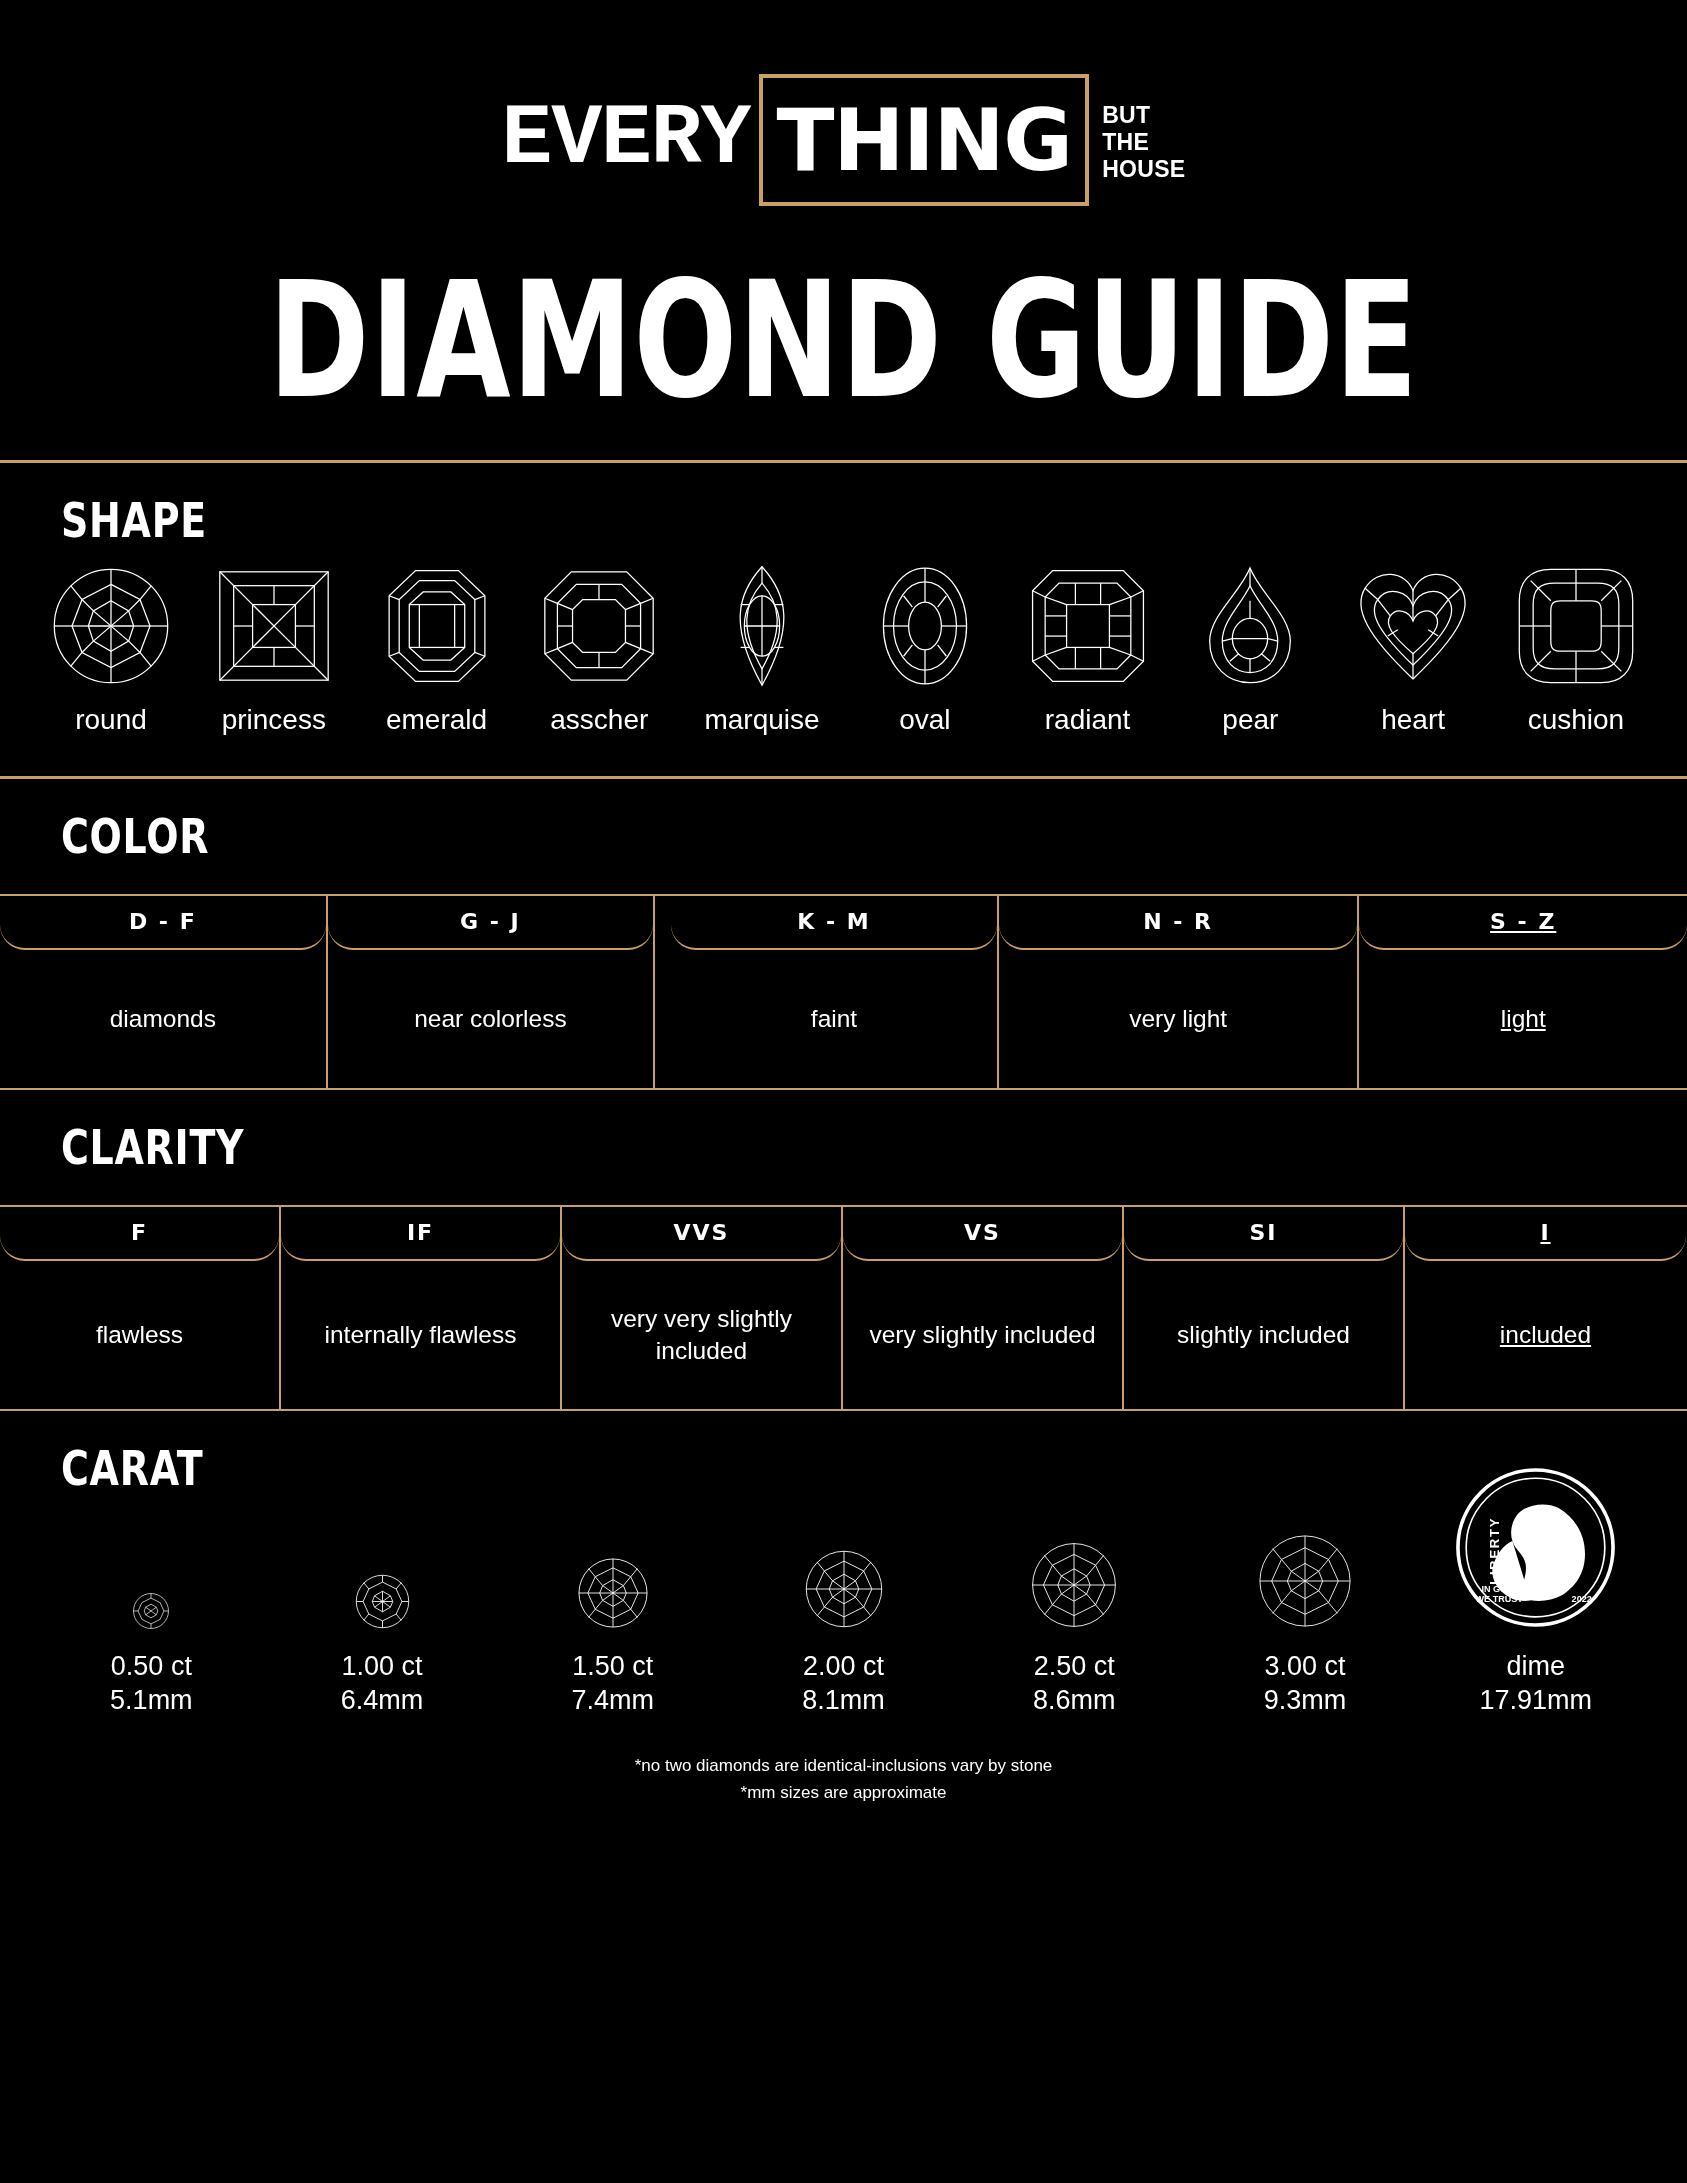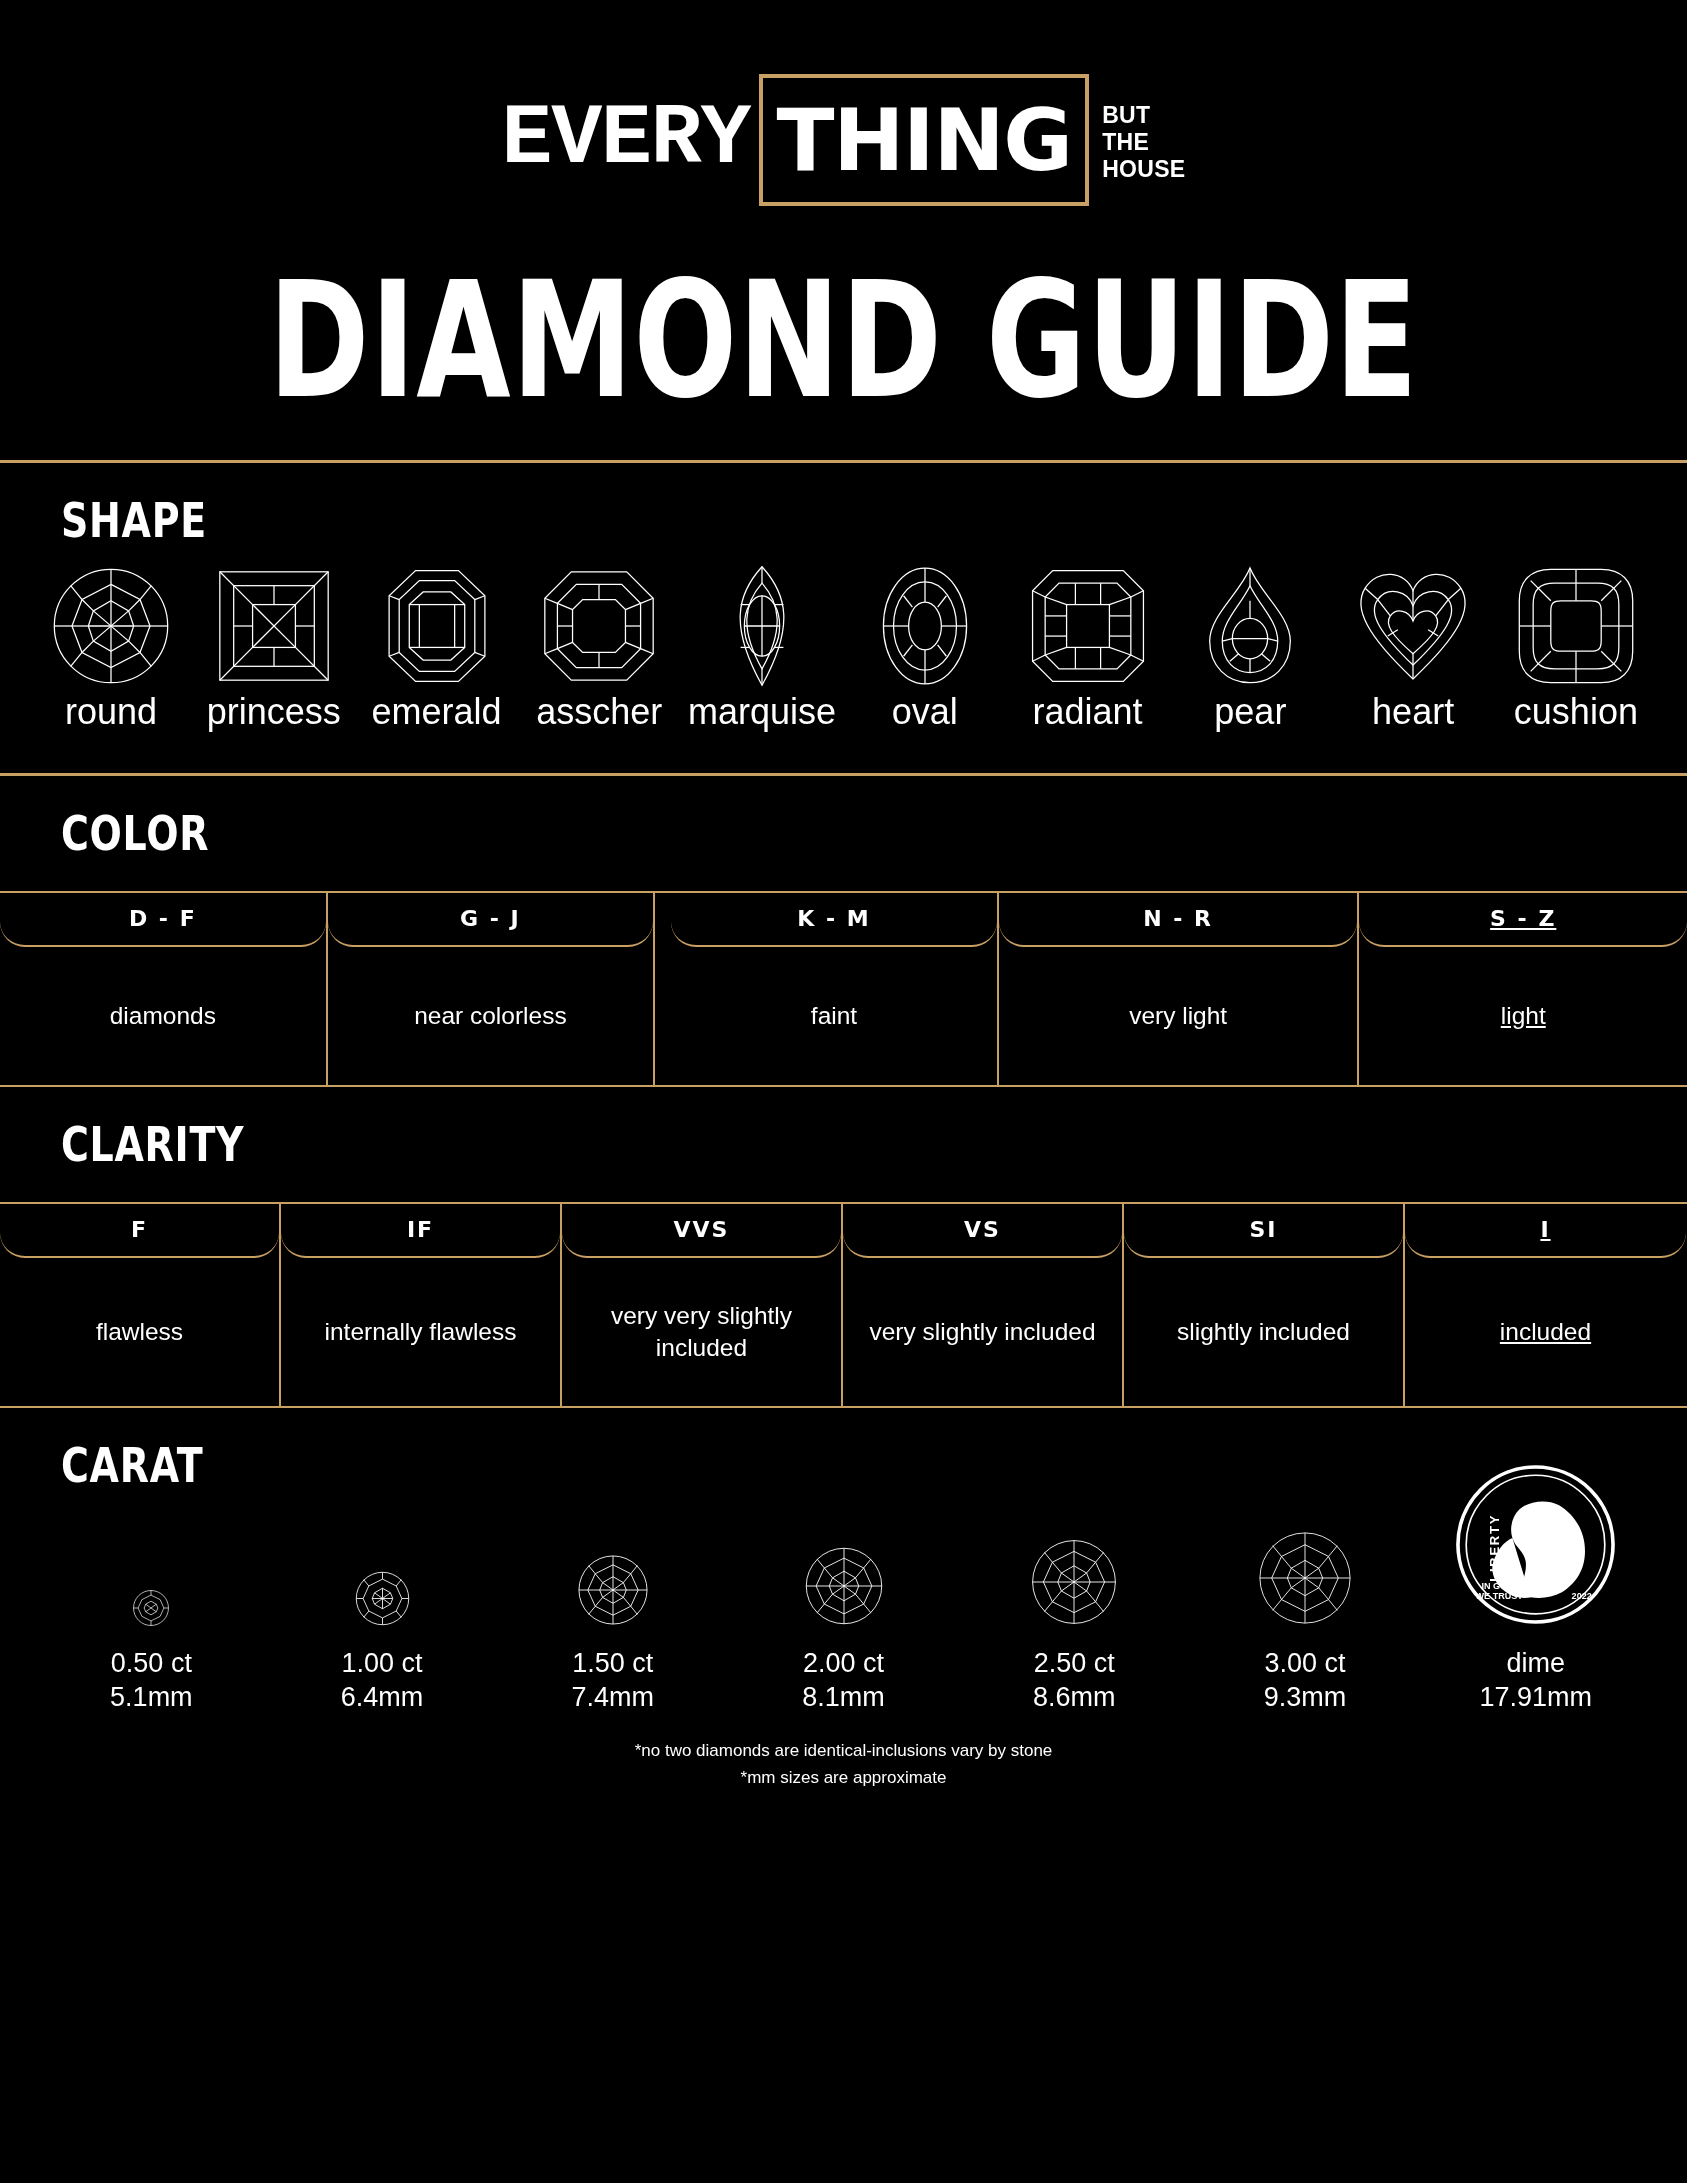--- a/index.html
+++ b/index.html
@@ -116,22 +116,22 @@
   .shape-item {
     width: 130px;
     display: flex;
     flex-direction: column;
     align-items: center;
   }
   .shape-item svg {
     display: block;
   }
   .shape-label {
-    margin-top: 2px;
-    font-size: 36px;
+    margin-top: 15px;
+    font-size: 28px;
     color: #ffffff;
     font-family: "Liberation Sans", sans-serif;
   }
 
   
   .grid-table {
     display: flex;
     width: 1687px;
     box-sizing: border-box;
     border-top: 2px solid #c9a063;
@@ -191,21 +191,21 @@
   .carat-label {
     margin-top: 17px;
     text-align: center;
     font-size: 27px;
     line-height: 34px;
     color: #ffffff;
   }
 
   .footnotes {
     text-align: center;
-    margin-top: 24px;
+    margin-top: 36px;
     font-size: 17px;
     line-height: 26.5px;
     color: #ffffff;
   }
 </style>
 </head>
 <body>
 
 <div class="page">
 

